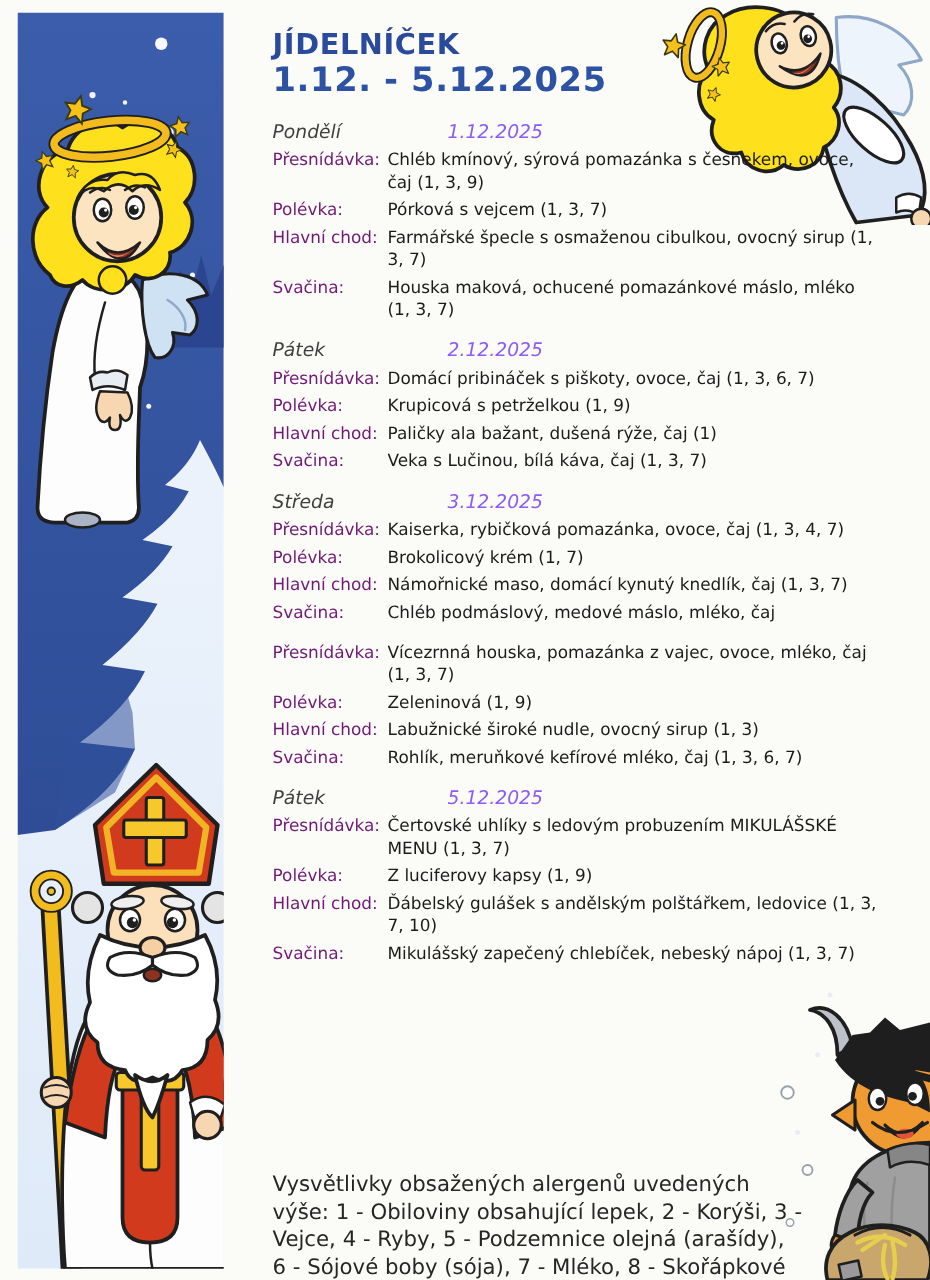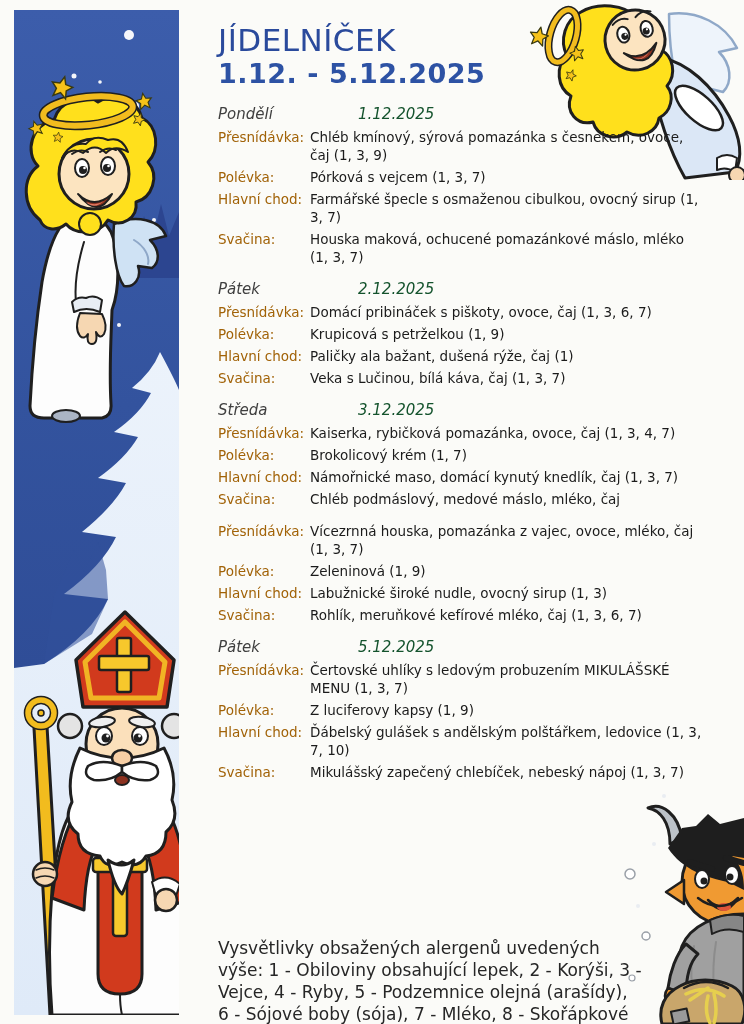--- a/index.html
+++ b/index.html
@@ -7,29 +7,29 @@
   #page{position:relative;width:744px;height:1024px;background:#fbfbf8;overflow:hidden;margin:0 auto;}
 
   
   .illus{position:absolute;display:block;}
   #banner-illus{left:14px;top:10px;}
   #angel-tr{right:0;top:0;}
   #devil-br{right:0;top:786px;}
 
   
   .content{position:absolute;left:218px;top:24px;width:516px;color:#1b1b1b;}
-  .title{font-size:31px;font-weight:normal;color:#2a4a9c;letter-spacing:.5px;line-height:1.05;margin:0;}
+  .title{font-size:23px;font-weight:bold;color:#2a4a9c;letter-spacing:.5px;line-height:1.05;margin:0;}
   .subtitle{font-size:27px;font-weight:bold;color:#2d52a4;letter-spacing:.5px;line-height:1.05;margin:3px 0 0 0;}
   .days{margin-top:17px;}
   .day{margin-bottom:14px;}
   .day-header{display:grid;grid-template-columns:92px 1fr;margin-bottom:5px;gap:48px;}
   .day-name{font-style:italic;font-size:15px;color:#3f3f3f;line-height:18px;}
-  .day-date{font-style:italic;font-size:15px;color:#14532d;line-height:18px;}
+  .day-date{font-style:italic;font-size:15px;color:#8b5cf6;line-height:18px;}
   .meal-row{display:grid;grid-template-columns:92px 392px;margin-bottom:4px;}
-  .meal-label{font-size:13.5px;line-height:18px;color:#a16207;}
+  .meal-label{font-size:13.5px;line-height:18px;color:#701a75;}
   .meal-value{font-size:13.5px;line-height:18px;color:#1b1b1b;}
   .footer{position:absolute;left:218px;top:937px;width:424px;font-size:17px;line-height:1.3;color:#262626;}
 </style>
 </head>
 <body>
 
 <div id="page">
 
   <svg id="banner-illus" class="illus" width="165" height="1005" viewBox="0 0 165 1005">
     <defs>

